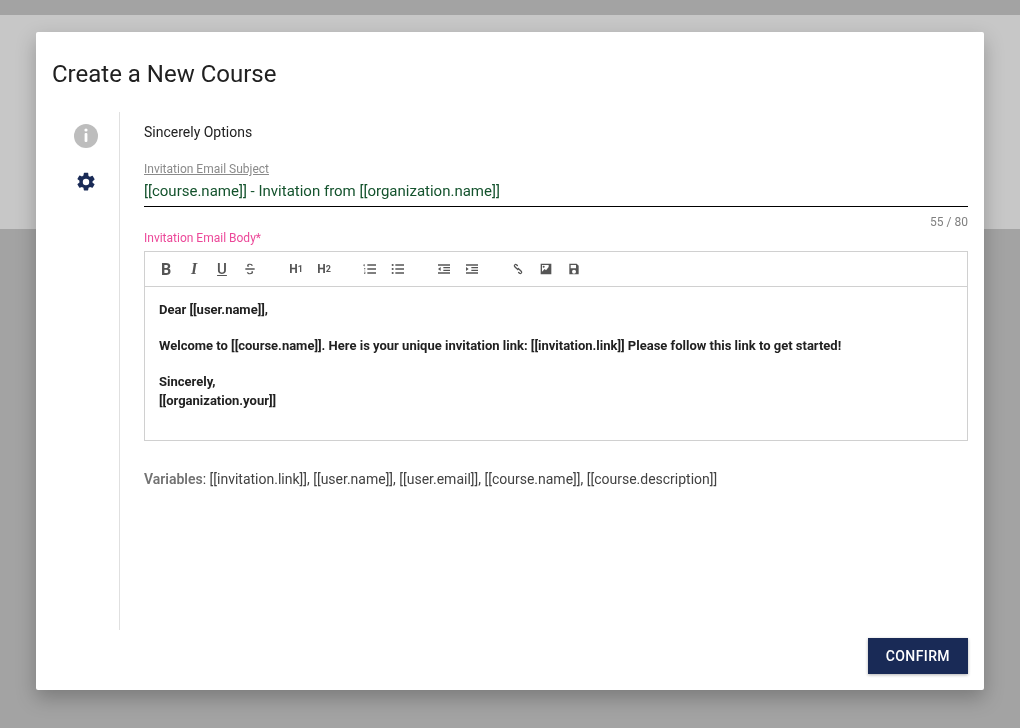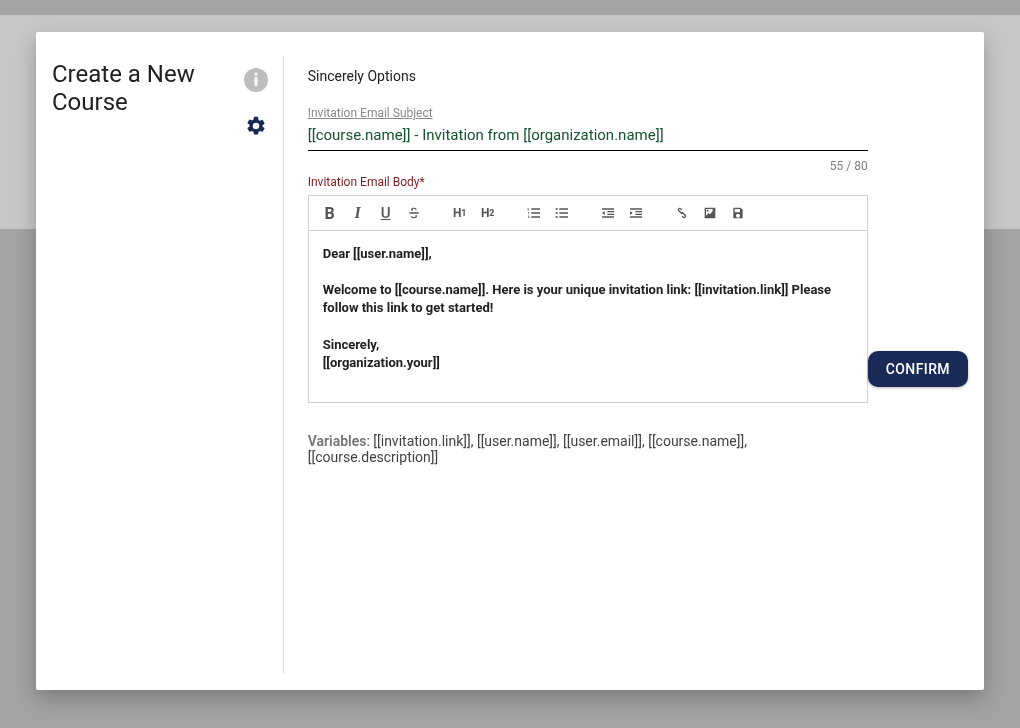--- a/index.html
+++ b/index.html
@@ -19,21 +19,21 @@
     top: 15px; left: 0; right: 0; height: 214px;
     background: #c7c7c7;
   }
   .modal {
     position: absolute;
     left: 36px; right: 36px; top: 32px; bottom: 38px;
     background: #fff;
     border-radius: 2px;
     box-shadow: 0 8px 20px rgba(0,0,0,0.25);
     display: flex;
-    flex-direction: row;
+    flex-direction: column;
     padding: 24px 16px 16px 16px;
   }
   .modal-title {
     font-size: 24px;
     font-weight: 400;
     color: #212121;
     margin: 4px 0 24px 0;
     padding-left: 0;
   }
   .body {
@@ -88,21 +88,21 @@
     font-family: inherit;
   }
   .char-count {
     text-align: right;
     font-size: 12px;
     color: #808080;
     margin-top: 8px;
   }
   .body-label {
     font-size: 12px;
-    color: #7f1d1d;
+    color: #ec4899;
     margin-top: 2px;
     margin-bottom: 6px;
   }
   .editor {
     border: 1px solid #d0d0d0;
   }
   .toolbar {
     border-bottom: 1px solid #d0d0d0;
     padding: 6px 10px;
     display: flex;
@@ -159,21 +159,21 @@
     cursor: pointer;
     font-family: inherit;
   }
   .btn-cancel {
     background: transparent;
     color: #192a56;
   }
   .btn-confirm {
     background: #192a56;
     color: #fff;
-    border-radius: 10px;
+    border-radius: 0;
     box-shadow: 0 1px 3px rgba(0,0,0,0.3);
   }
 </style>
 </head>
 <body>
 
 <div class="backdrop">
   <div class="light-strip"></div>
 
   <div class="modal">

